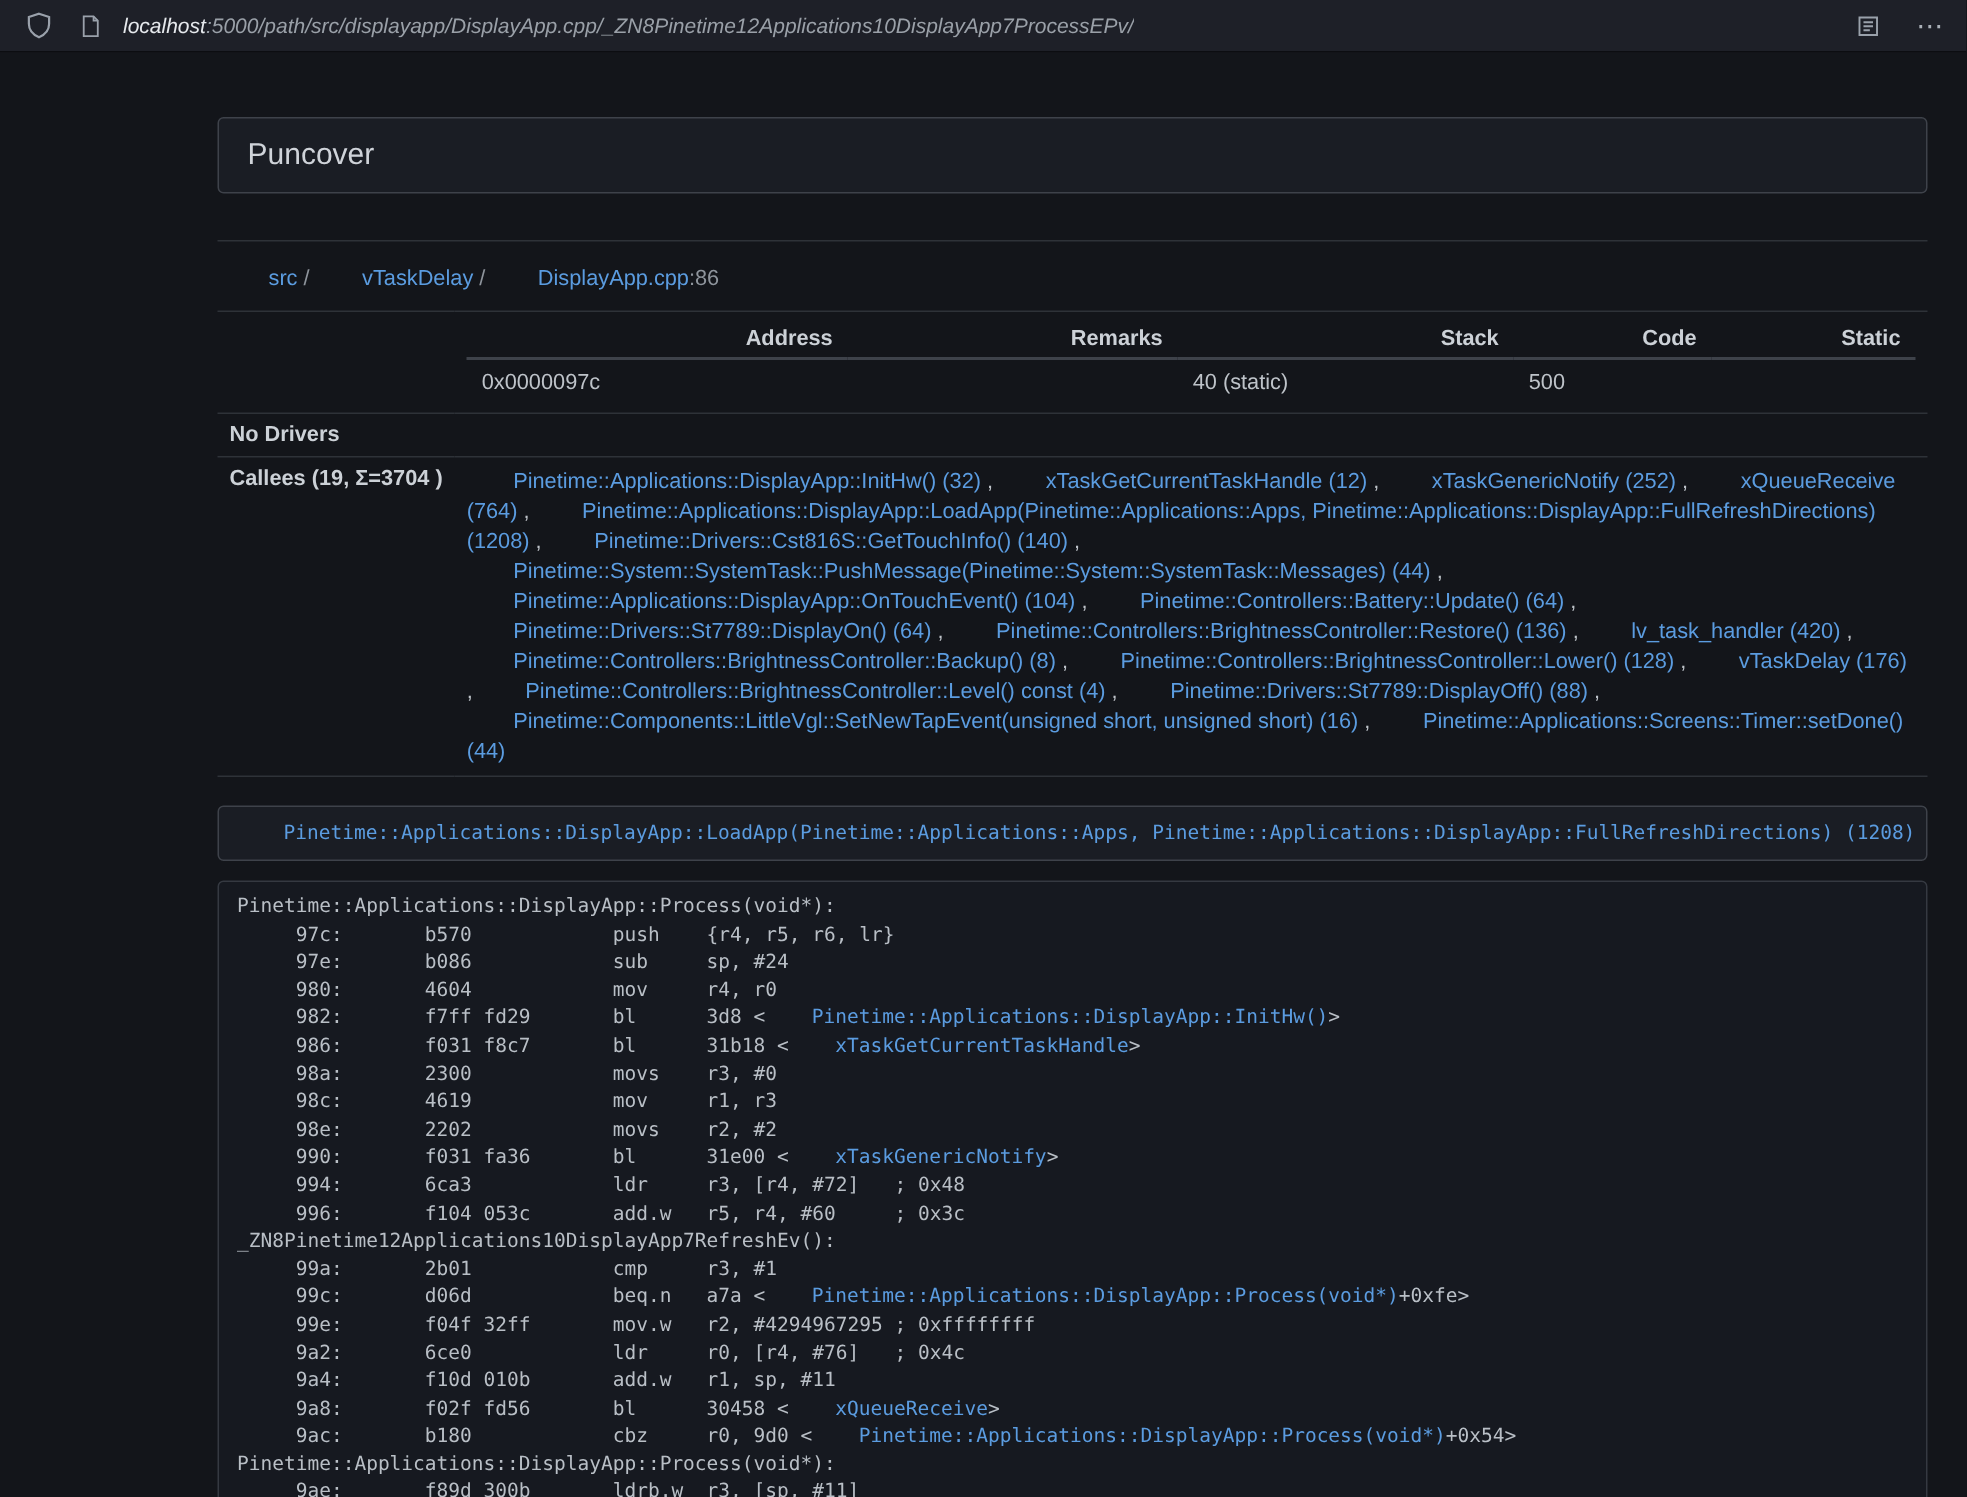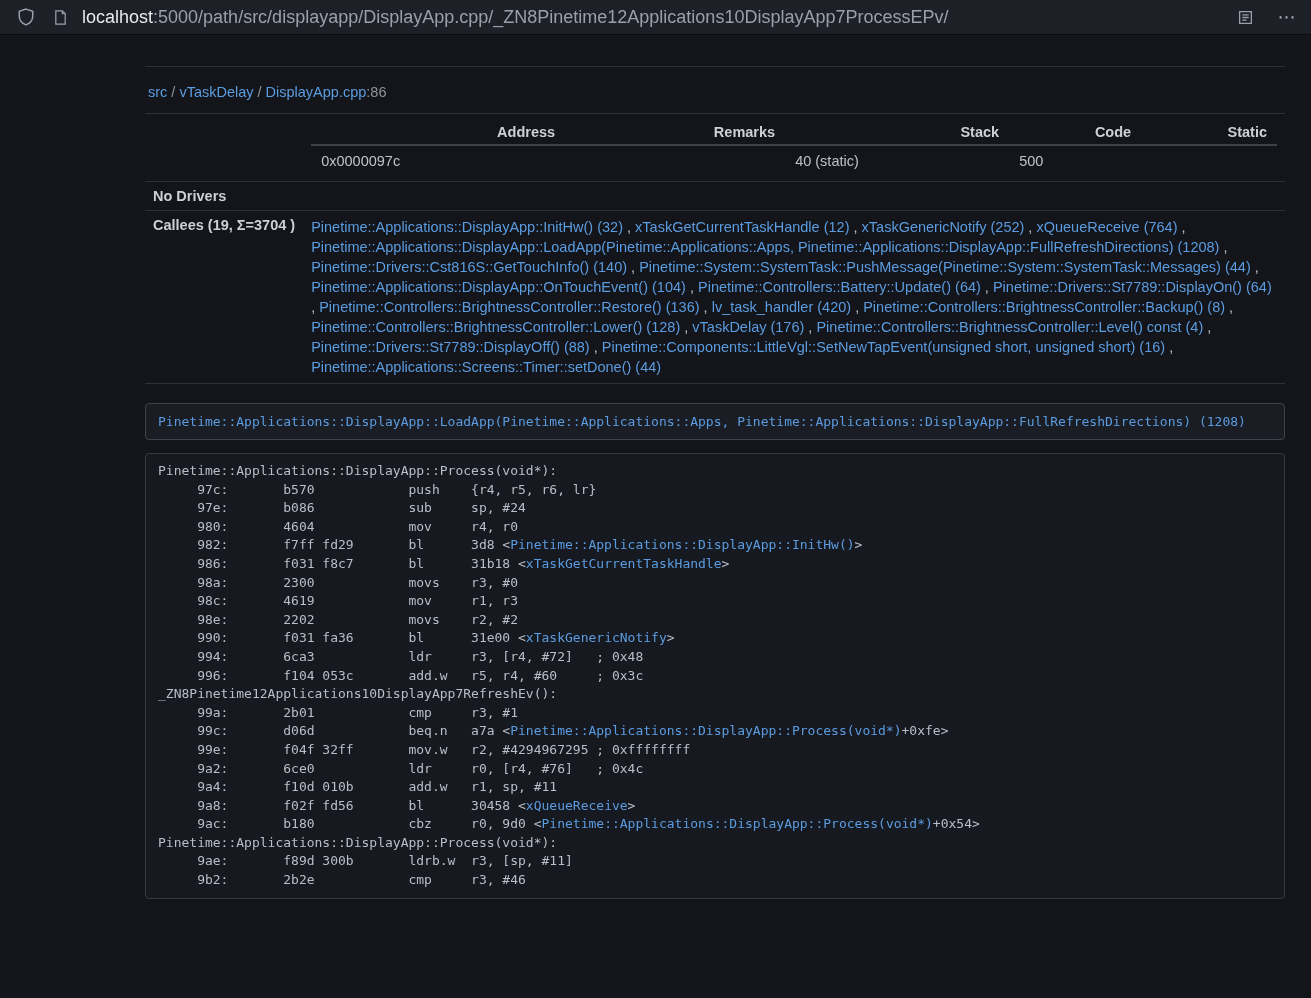--- a/index.html
+++ b/index.html
@@ -17,32 +17,32 @@
     --icon:#9aa1ab;
   }
   *{box-sizing:border-box;}
   html,body{margin:0;padding:0;}
   body{
     width:1311px;height:998px;overflow:hidden;
     background:var(--bg);
     font-family:"Liberation Sans", sans-serif;
     font-size:14.5px;color:var(--text);
   }
-  a{color:var(--link);text-decoration:none;cursor:pointer;}
+  a{color:var(--link);text-decoration:none;cursor:pointer;margin-left:31px;}
 
   
   .toolbar{
     height:35px;background:var(--toolbar);
     border-bottom:1px solid #0c0d11;
     display:flex;align-items:center;
     padding:0 12px 0 14px;
   }
   .tb-icon{display:inline-flex;align-items:center;justify-content:center;width:24px;height:24px;flex:0 0 auto;}
   .urlbar{display:flex;align-items:center;flex:1 1 auto;min-width:0;margin-left:10px;}
-  .url-text{margin-left:10px;white-space:nowrap;overflow:hidden;font-size:18px;}
+  .url-text{margin-left:10px;white-space:nowrap;overflow:hidden;font-size:14px;font-style:italic;}
   .url-host{color:#e6e9ed;}
   .url-rest{color:#9aa0a8;}
   .menu-dots{color:#aab0b8;font-size:18px;line-height:1;letter-spacing:1px;}
 
   
   .container{width:1140px;margin-left:145px;}
   .panel{
     margin-top:43px;background:var(--panel);
     border:1px solid var(--border-lt);border-radius:4px;
     padding:13px 19px;
@@ -118,20 +118,23 @@
     <svg width="17" height="17" viewBox="0 0 16 16">
         <path d="M2.5 2.5h11v11h-11z" fill="none" stroke="#9aa1ab" stroke-width="1.2"></path>
         <path d="M5 5.5h6M5 8h6M5 10.5h4" stroke="#9aa1ab" stroke-width="1.2" fill="none"></path>
       </svg>
   </span>
   <span class="tb-icon menu-dots">⋯</span>
 </div>
 
 <div class="container">
 
+  <div class="panel">
+    <h1>Puncover</h1>
+  </div>
 
   <hr class="divider">
 
   <div class="breadcrumb">
     <a href="#">src</a><span class="crumb-sep">/</span><a href="#">vTaskDelay</a><span class="crumb-sep">/</span><a href="#">DisplayApp.cpp</a><span class="crumb-line">:86</span>
   </div>
 
   <table class="main-table">
     <tbody>
       <tr>

